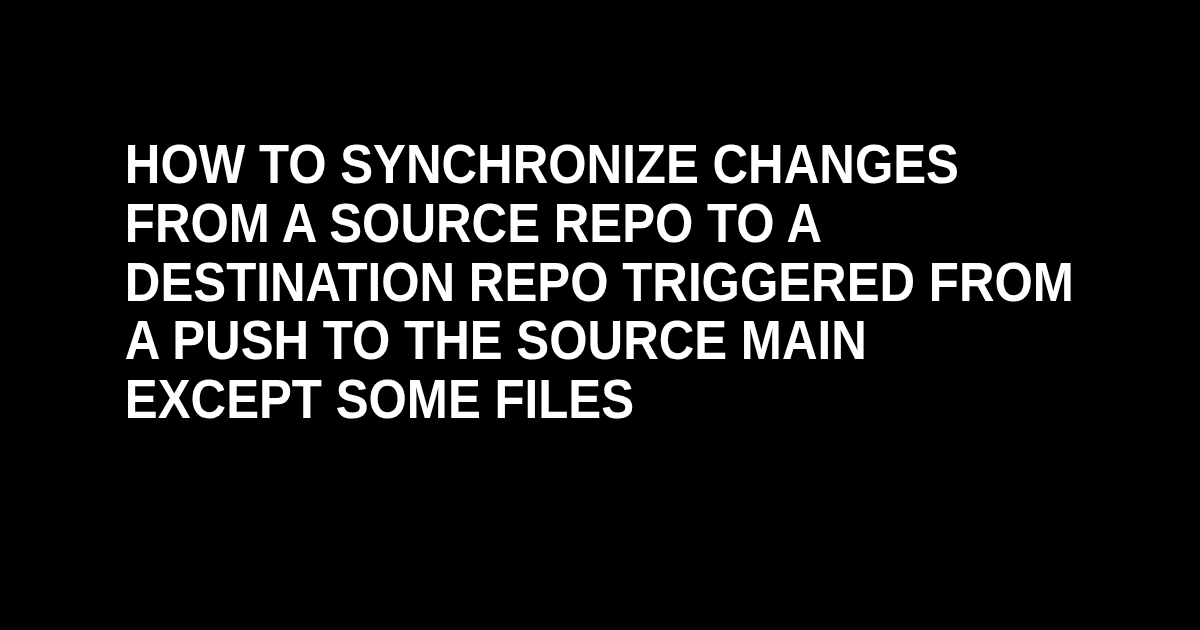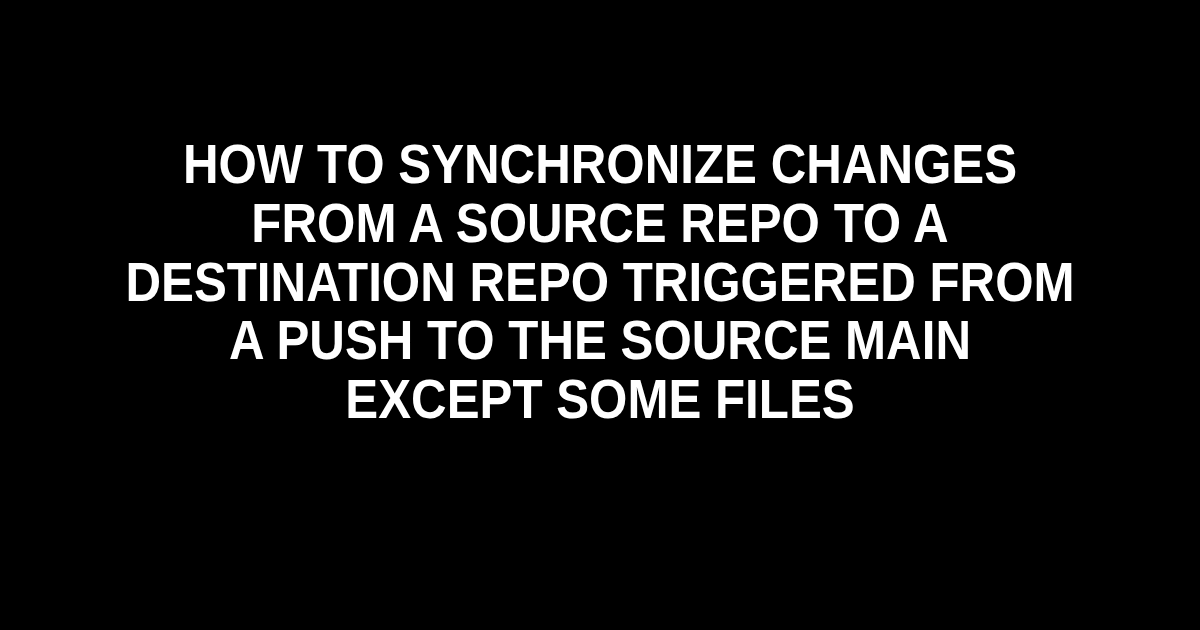--- a/index.html
+++ b/index.html
@@ -13,21 +13,21 @@
       background-color: #000000;
       display: flex;
       align-items: flex-start;
       justify-content: center;
       overflow: hidden;
     }
     .title-container {
       width: 100%;
       padding: 0 60px;
       padding-top: 135px;
-      text-align: center;
+      text-align: left;
     }
     .title {
       color: #ffffff;
       font-family: 'Arial Black', 'Helvetica Neue', Helvetica, Arial, sans-serif;
       font-weight: 900;
       font-size: 56px;
       line-height: 1.05;
       letter-spacing: 0px;
       text-transform: uppercase;
       font-stretch: condensed;

